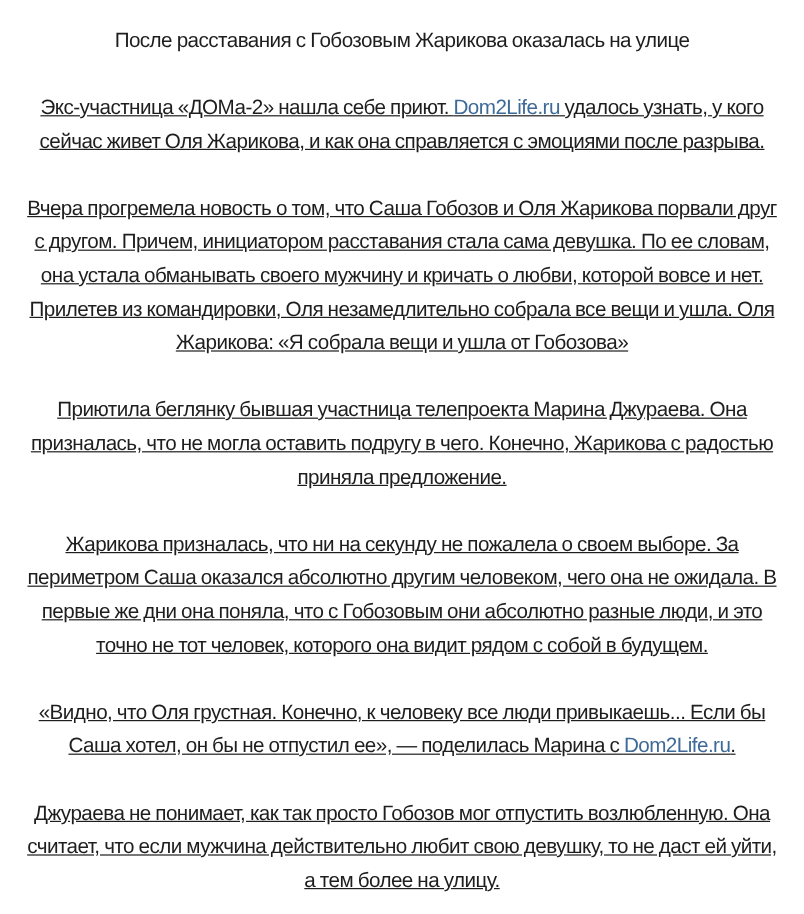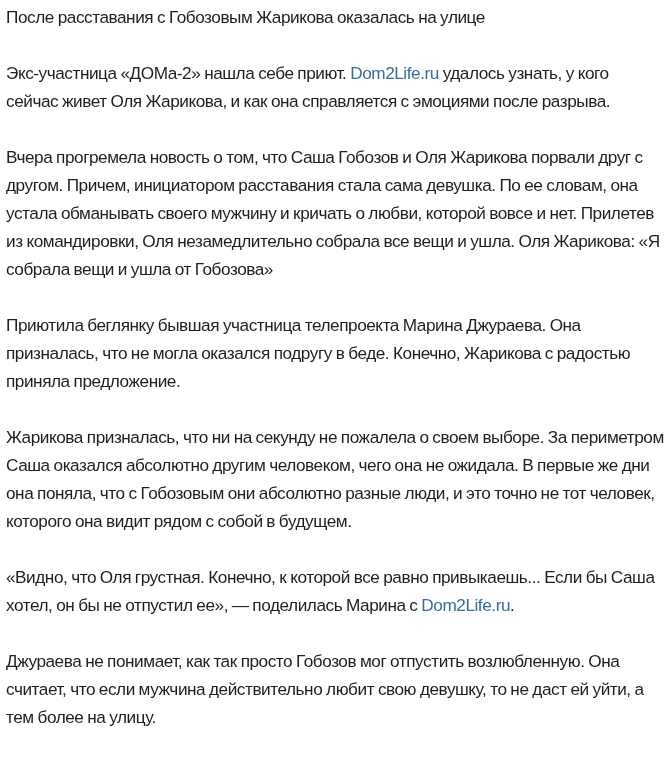--- a/index.html
+++ b/index.html
@@ -7,39 +7,40 @@
     width: 670px; height: 762px; overflow: hidden;
     font-family: "Liberation Sans", "DejaVu Sans", sans-serif;
     color: #1e1e1e;
   }
   .article { padding: 3px 6px 0 6px; }
   .title, .para {
     font-size: 17.2px;
     line-height: 28px;
     letter-spacing: -0.45px;
     word-spacing: -0.5px;
-    margin: 0;
+    margin: 16px;
+    text-align: center;
   }
   .title { margin-bottom: 28px; }
-  .para { margin-bottom: 28px; }
+  .para { margin-bottom: 28px; text-decoration: underline; }
   .para.tight { margin-bottom: 0; }
   a.link { color: #3d6a98; text-decoration: none; }
 </style>
 </head>
 <body>
 
 <div class="article">
   <p class="title">После расставания с Гобозовым Жарикова оказалась на улице</p>
 
   <p class="para"><span>Экс-участница «ДОМа-2» нашла себе приют. </span><a class="link" href="#">Dom2Life.ru</a><span> удалось узнать, у кого сейчас живет Оля Жарикова, и как она справляется с эмоциями после разрыва.</span></p>
 
   <p class="para">Вчера прогремела новость о том, что Саша Гобозов и Оля Жарикова порвали друг с другом. Причем, инициатором расставания стала сама девушка. По ее словам, она устала обманывать своего мужчину и кричать о любви, которой вовсе и нет. Прилетев из командировки, Оля незамедлительно собрала все вещи и ушла. Оля Жарикова: «Я собрала вещи и ушла от Гобозова»</p>
 
-  <p class="para">Приютила беглянку бывшая участница телепроекта Марина Джураева. Она призналась, что не могла оказался подругу в беде. Конечно, Жарикова с радостью приняла предложение.</p>
+  <p class="para">Приютила беглянку бывшая участница телепроекта Марина Джураева. Она призналась, что не могла оставить подругу в чего. Конечно, Жарикова с радостью приняла предложение.</p>
 
 
   <p class="para">Жарикова призналась, что ни на секунду не пожалела о своем выборе. За периметром Саша оказался абсолютно другим человеком, чего она не ожидала. В первые же дни она поняла, что с Гобозовым они абсолютно разные люди, и это точно не тот человек, которого она видит рядом с собой в будущем.</p>
 
-  <p class="para"><span>«Видно, что Оля грустная. Конечно, к которой все равно привыкаешь... Если бы Саша хотел, он бы не отпустил ее», — поделилась Марина с </span><a class="link" href="#">Dom2Life.ru</a><span>.</span></p>
+  <p class="para"><span>«Видно, что Оля грустная. Конечно, к человеку все люди привыкаешь... Если бы Саша хотел, он бы не отпустил ее», — поделилась Марина с </span><a class="link" href="#">Dom2Life.ru</a><span>.</span></p>
 
   <p class="para tight">Джураева не понимает, как так просто Гобозов мог отпустить возлюбленную. Она считает, что если мужчина действительно любит свою девушку, то не даст ей уйти, а тем более на улицу.</p>
 
 </div>
 
 </body></html>

